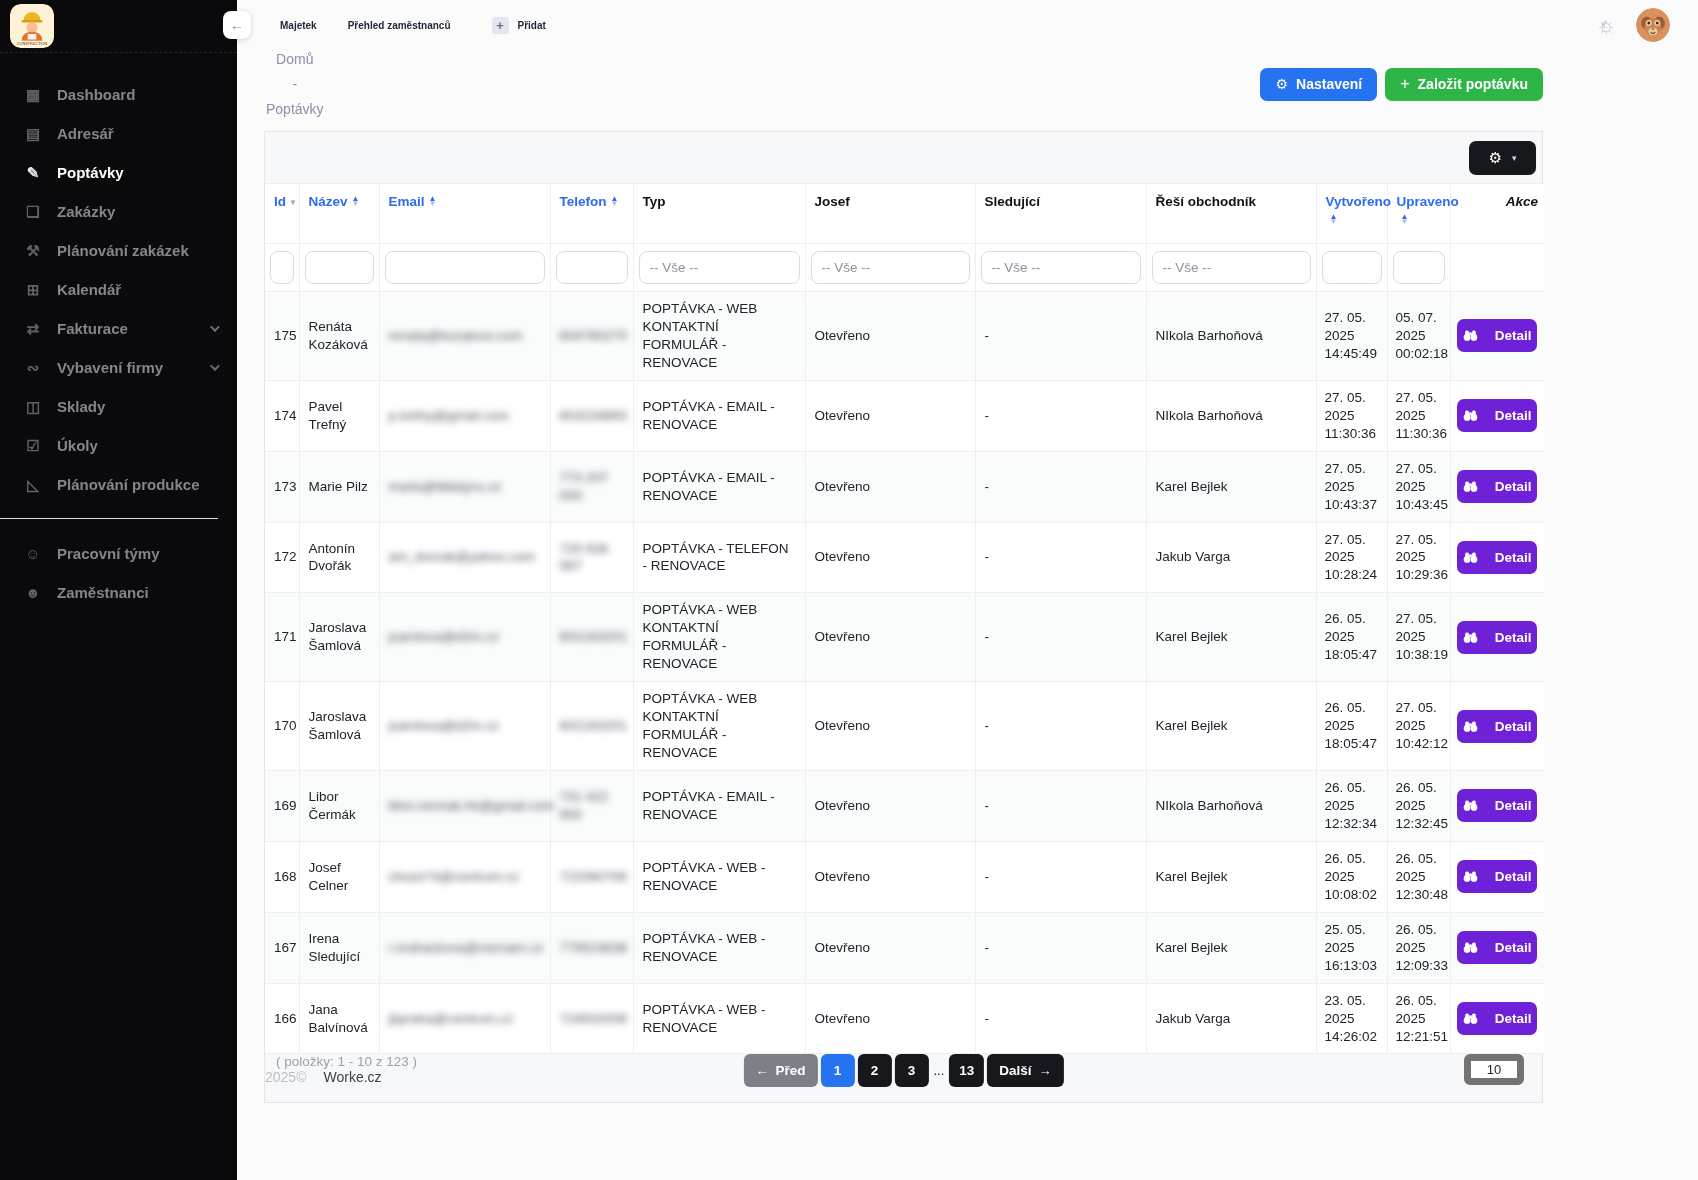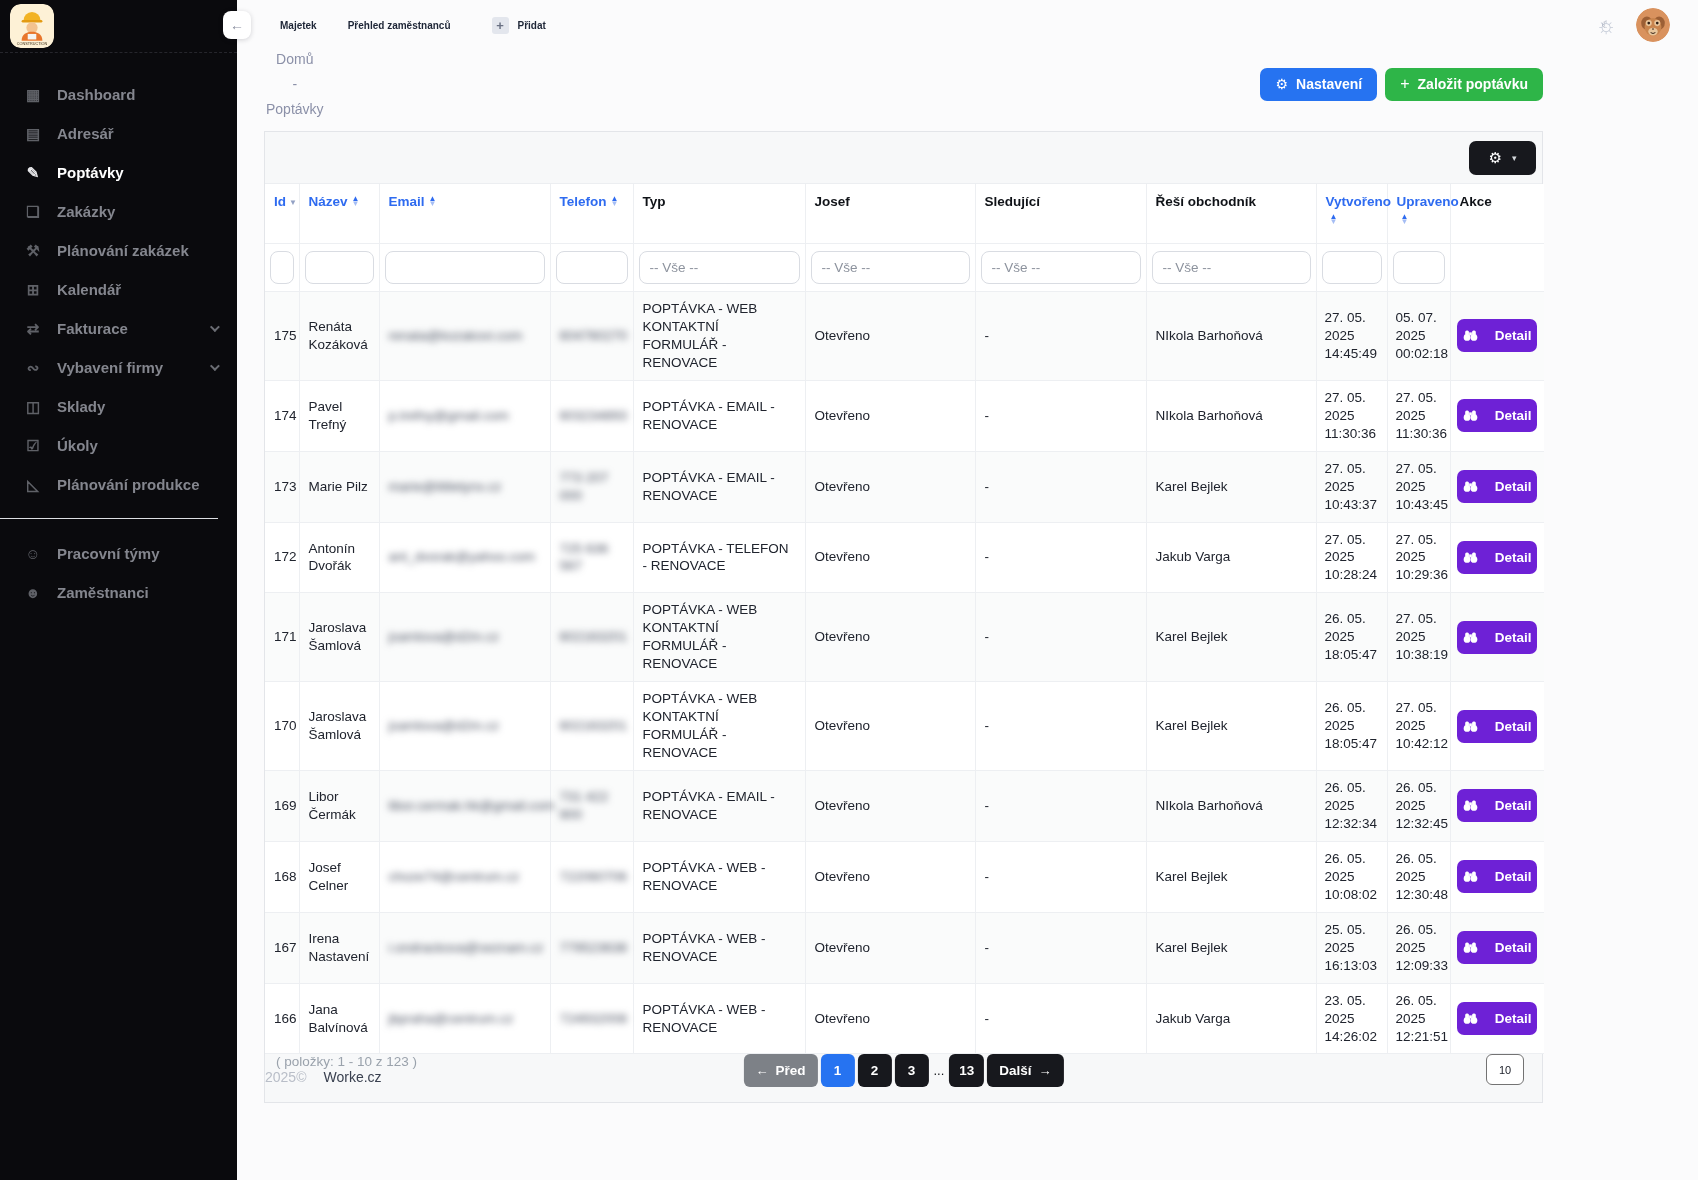--- a/index.html
+++ b/index.html
@@ -47,21 +47,21 @@
   .tool-btn{position:absolute;right:6px;top:9px;height:34px;width:67px;background:#17181d;border:none;border-radius:7px;color:#fff;display:flex;align-items:center;justify-content:center;gap:10px;cursor:pointer;}
   .tool-gear{font-size:15px;}
   .tool-caret{font-size:9px;color:#d3d6db;}
 
   table{border-collapse:collapse;table-layout:fixed;width:1277px;}
   th,td{border-right:1px solid #edeff2;border-bottom:1px solid #edeff2;}
   th:last-child,td:last-child{border-right:none;}
   thead th{background:#fff;text-align:left;padding:10px 6px 16px 9px;font-size:13.5px;vertical-align:top;height:44px;font-weight:700;}
   .th-blue{color:#2e6bf0;}
   .th-dark{color:#0f1217;}
-  .th-center{text-align:left;}
+  .th-center{text-align:right;font-style:italic;}
   .sort-both{display:inline-flex;flex-direction:column;margin-left:4px;vertical-align:middle;line-height:5.5px;position:relative;top:-1px;}
   .sort-both .u{font-size:8px;color:#2e6bf0;}
   .sort-both .d{font-size:8px;color:#a5bdf4;}
   .sort-below{display:block;margin-top:3px;}
   .sort-single{font-size:8px;color:#93a1c4;margin-left:3px;vertical-align:middle;}
 
   .filter-cell{padding:7px 5px;background:#fff;height:41px;}
   input.filter{width:100%;height:33px;border:1px solid #d9dce2;border-radius:8px;padding:0 8px;font-size:13px;color:#333;background:#fff;outline:none;font-family:inherit;}
   input.filter-small{width:24px;padding:0 4px;}
   .fselect{height:33px;border:1px solid #d9dce2;border-radius:8px;display:flex;align-items:center;padding:0 10px;color:#8d939e;font-size:13.5px;background:#fff;cursor:pointer;white-space:nowrap;overflow:hidden;}
@@ -77,21 +77,21 @@
   
   .pagination{height:48px;background:#f7f8f9;display:flex;align-items:flex-start;position:relative;}
   .page-summary{margin-left:11px;font-size:13.5px;color:#9aa2ac;}
   .page-center{position:absolute;left:50%;transform:translateX(-50%);display:flex;align-items:center;gap:3px;}
   .pg{height:33px;min-width:34px;border:none;border-radius:6px;font-size:13.5px;font-weight:700;color:#fff;background:#17181d;cursor:pointer;padding:0 10px;display:inline-flex;align-items:center;justify-content:center;font-family:inherit;}
   .pg.prev{background:#7d8187;padding:0 12px;gap:7px;}
   .pg.next{padding:0 12px;gap:7px;}
   .pg.active{background:#2673f1;}
   .pg .arr{font-weight:400;font-size:13px;}
   .dots{color:#15171c;font-size:13px;margin:0 2px;}
-  .page-size{position:absolute;right:18px;width:38px;height:31px;background:#fff;border:1px solid #737373;border-radius:6px;display:flex;align-items:center;justify-content:center;font-size:11px;color:#20242e;cursor:pointer;}
+  .page-size{position:absolute;right:18px;width:60px;height:31px;background:#fff;border:7px solid #737373;border-radius:6px;display:flex;align-items:center;justify-content:center;font-size:13px;color:#20242e;cursor:pointer;}
 
   .footer{position:absolute;left:28px;top:1069px;font-size:14px;display:flex;gap:17px;align-items:baseline;}
   .footer .year{color:#b9bec8;}
   .footer .brand{color:#3a4150;}
 </style>
 </head>
 <body>
 
 <aside class="sidebar">
   <div class="side-head">
@@ -462,21 +462,21 @@
     <rect x="14.5" y="0.5" width="6" height="8" rx="2.4" fill="#fff"></rect>
     <rect x="9.8" y="3.5" width="4.4" height="5" fill="#fff"></rect>
     <circle cx="6.5" cy="11.5" r="5.4" fill="#fff"></circle>
     <circle cx="17.5" cy="11.5" r="5.4" fill="#fff"></circle>
   </svg>
 <span>Detail</span>
               </button></td>
           </tr>
           <tr class="stripe">
             <td><span>167</span></td>
-            <td><span>Irena Nastavení</span></td>
+            <td><span>Irena Sledující</span></td>
             <td><span class="blurred">i.ondrackova@seznam.cz</span></td>
             <td><span class="blurred">779523638</span></td>
             <td><span>POPTÁVKA - WEB - RENOVACE</span></td>
             <td><span>Otevřeno</span></td>
             <td><span>-</span></td>
             <td><span>Karel Bejlek</span></td>
             <td class="cell-date"><span>25. 05. 2025 16:13:03</span></td>
             <td class="cell-date"><span>26. 05. 2025 12:09:33</span></td>
             <td class="cell-action"><button class="btn-detail">
   <svg viewBox="0 0 24 17" width="15" height="11">

